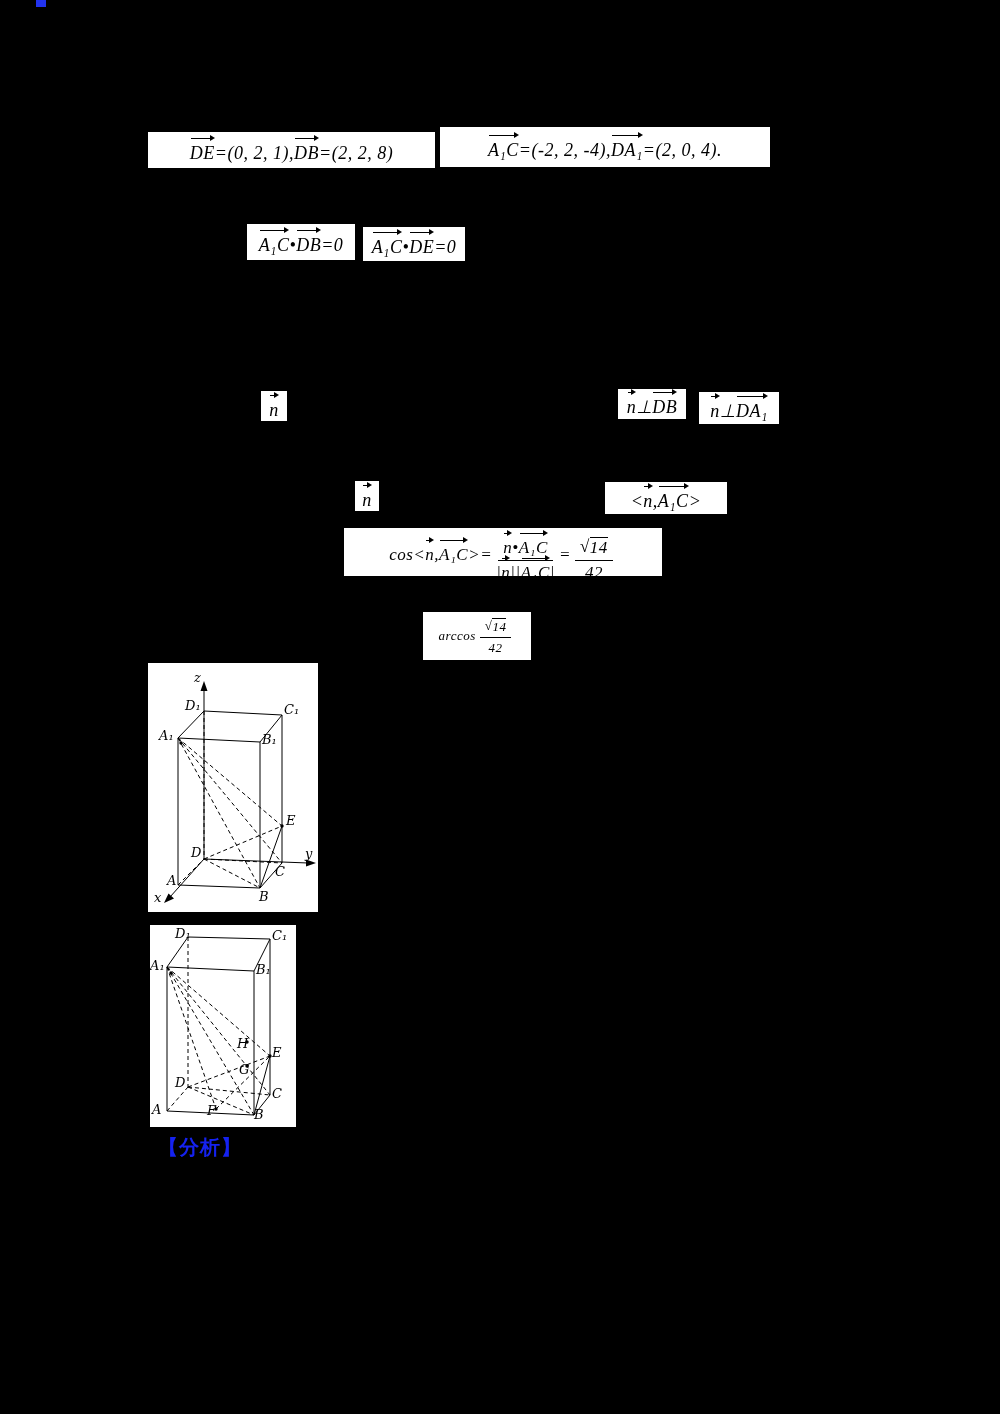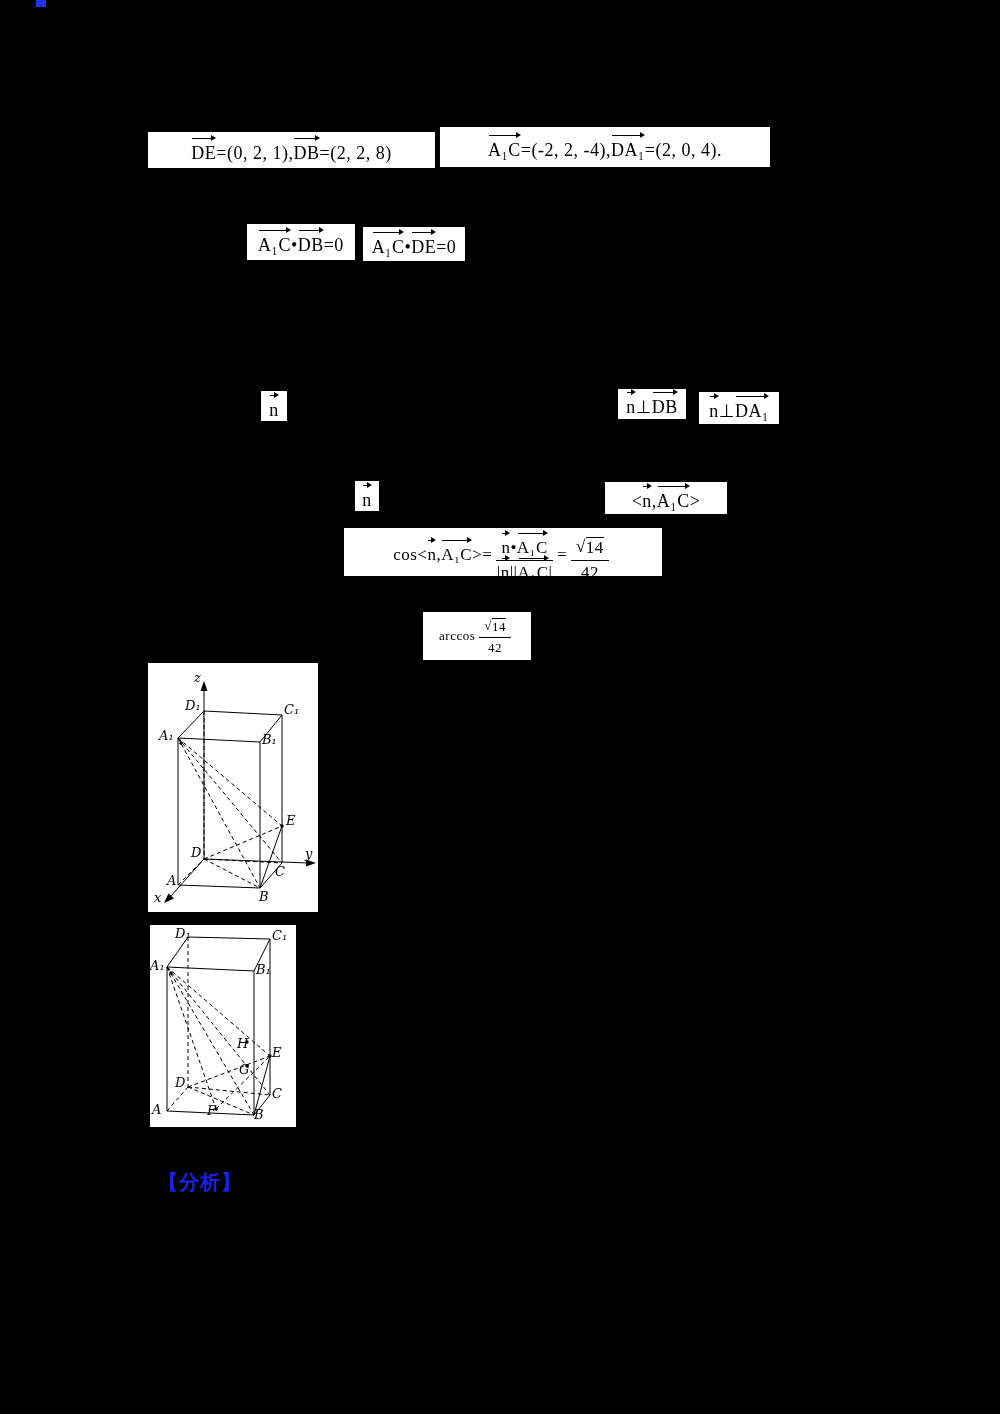--- a/index.html
+++ b/index.html
@@ -10,21 +10,21 @@
   }
   .page { position:absolute; left:0; top:0; width:1000px; height:1414px; background:#000; }
 
   
   .mbox {
     position:absolute; background:#fff; color:#000;
     display:flex; align-items:center; justify-content:center;
     white-space:nowrap; font-size:18px; padding:12px 7px 6px 7px;
     letter-spacing:0.5px;
   }
-  .seg { display:inline-block; }
+  .seg { display:inline-block;font-style:italic; }
   .vec { position:relative; }
   .vec::before {
     content:""; position:absolute; left:1px; right:5px; top:-5px;
     border-top:1.3px solid #000;
   }
   .vec::after {
     content:""; position:absolute; right:0; top:-8px; width:0; height:0;
     border-left:5px solid #000; border-top:3px solid transparent; border-bottom:3px solid transparent;
   }
   .ov { border-top:1px solid #000; }
@@ -37,21 +37,21 @@
   .panel { position:absolute; background:#fff; }
   .labels { position:absolute; left:0; top:0; right:0; bottom:0; }
   .vlabel {
     position:absolute; font-family:"DejaVu Serif", serif; font-style:italic;
     font-size:13px; color:#000; line-height:1;
   }
   svg { display:block; }
 
   .blue-heading {
     position:absolute; font-family:"Liberation Sans", sans-serif;
-    font-weight:bold; font-size:20px; letter-spacing:1px;margin-top:35px;
+    font-weight:bold; font-size:20px; letter-spacing:1px;
   }
   .artifact { position:absolute; }
 </style>
 </head>
 <body>
 
 <div class="page">
 
   <div class="artifact" style="left:36px;top:0;width:10px;height:7px;background:#2233ee;"></div>
 

